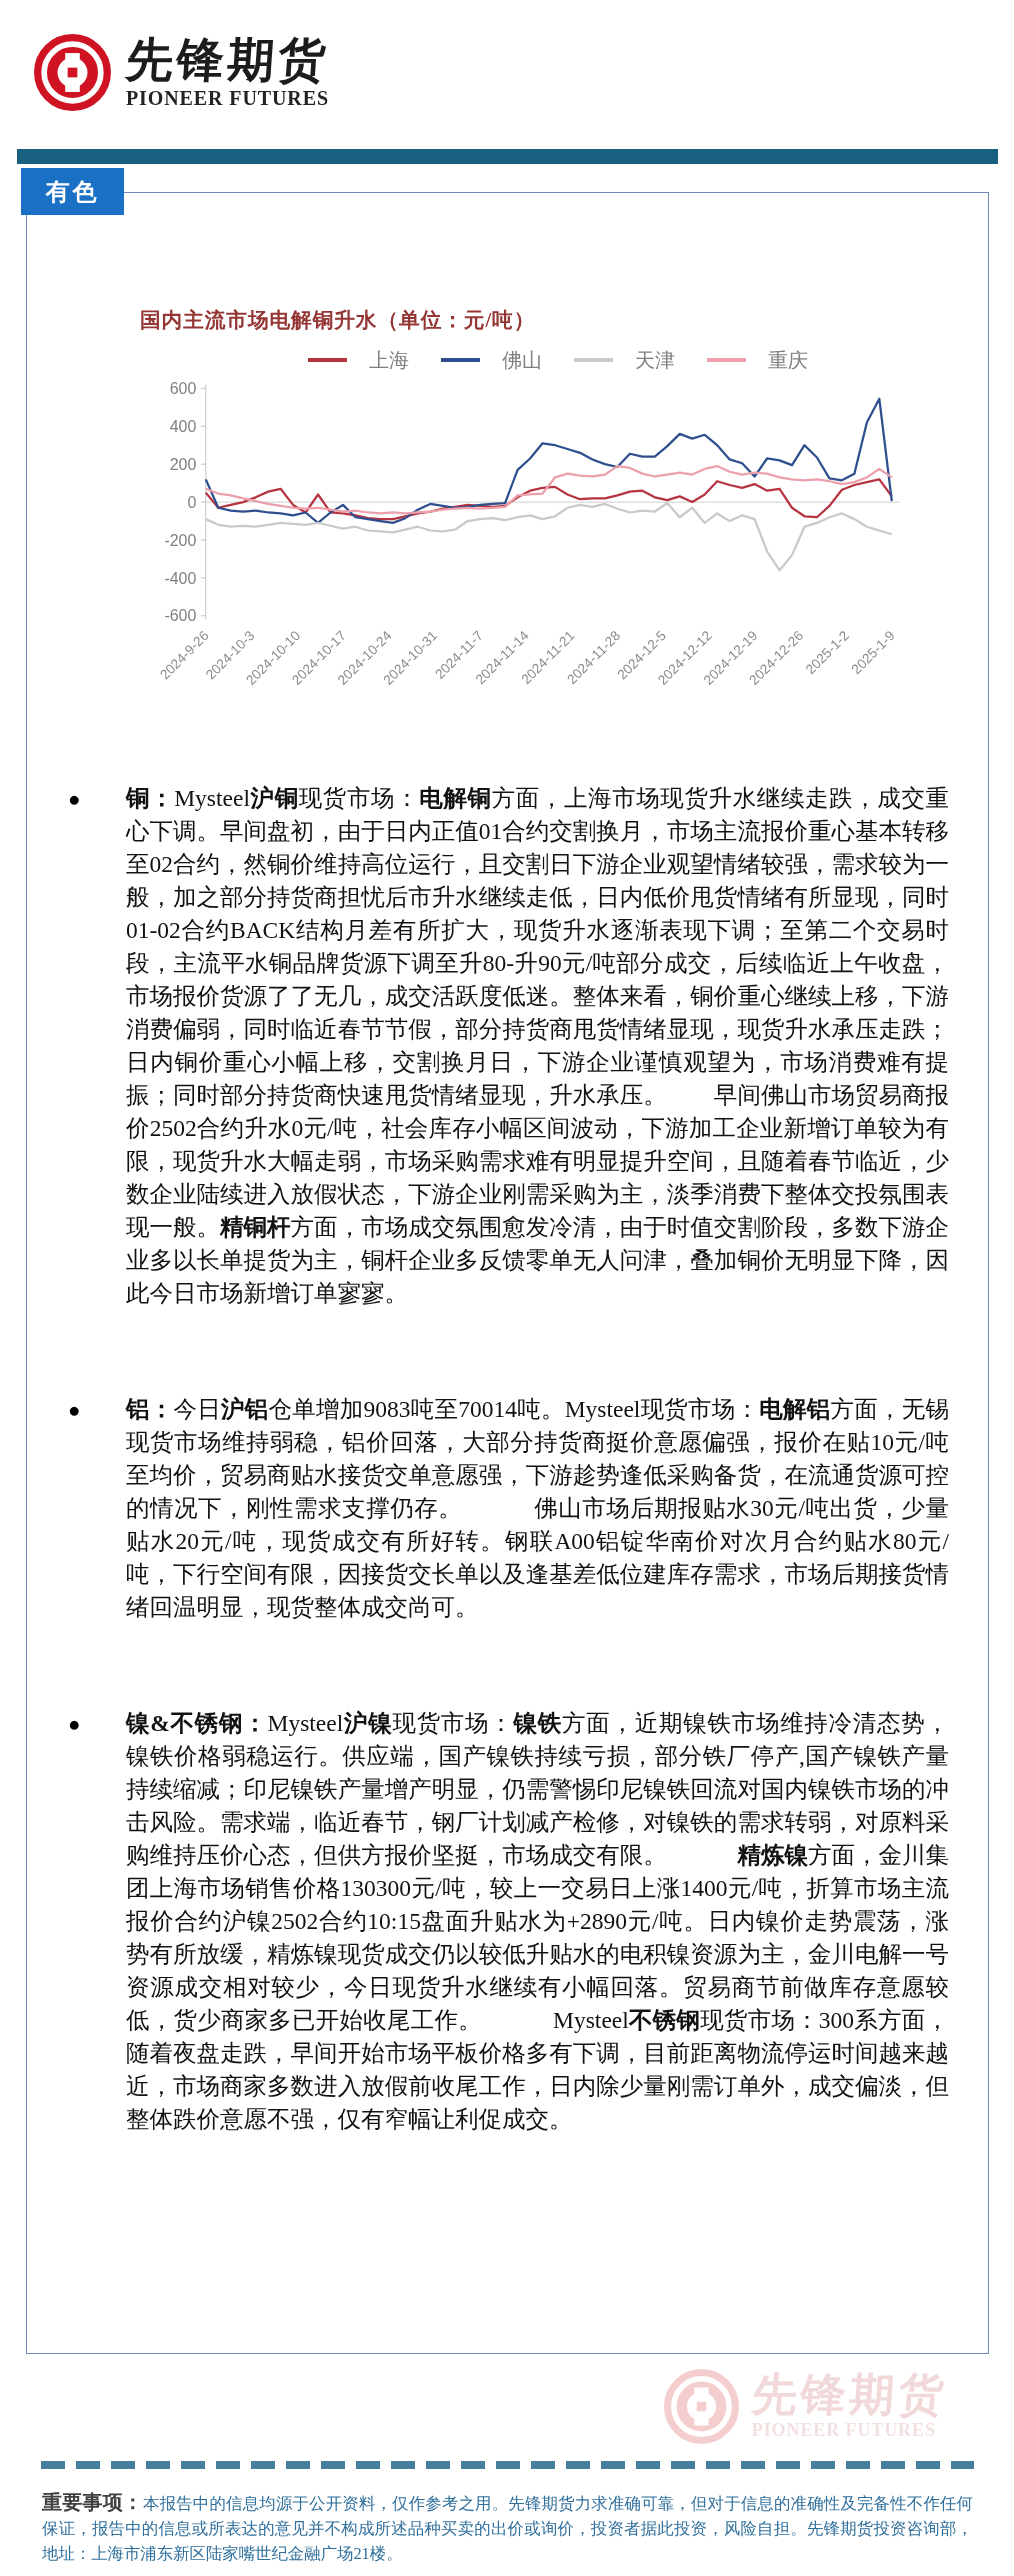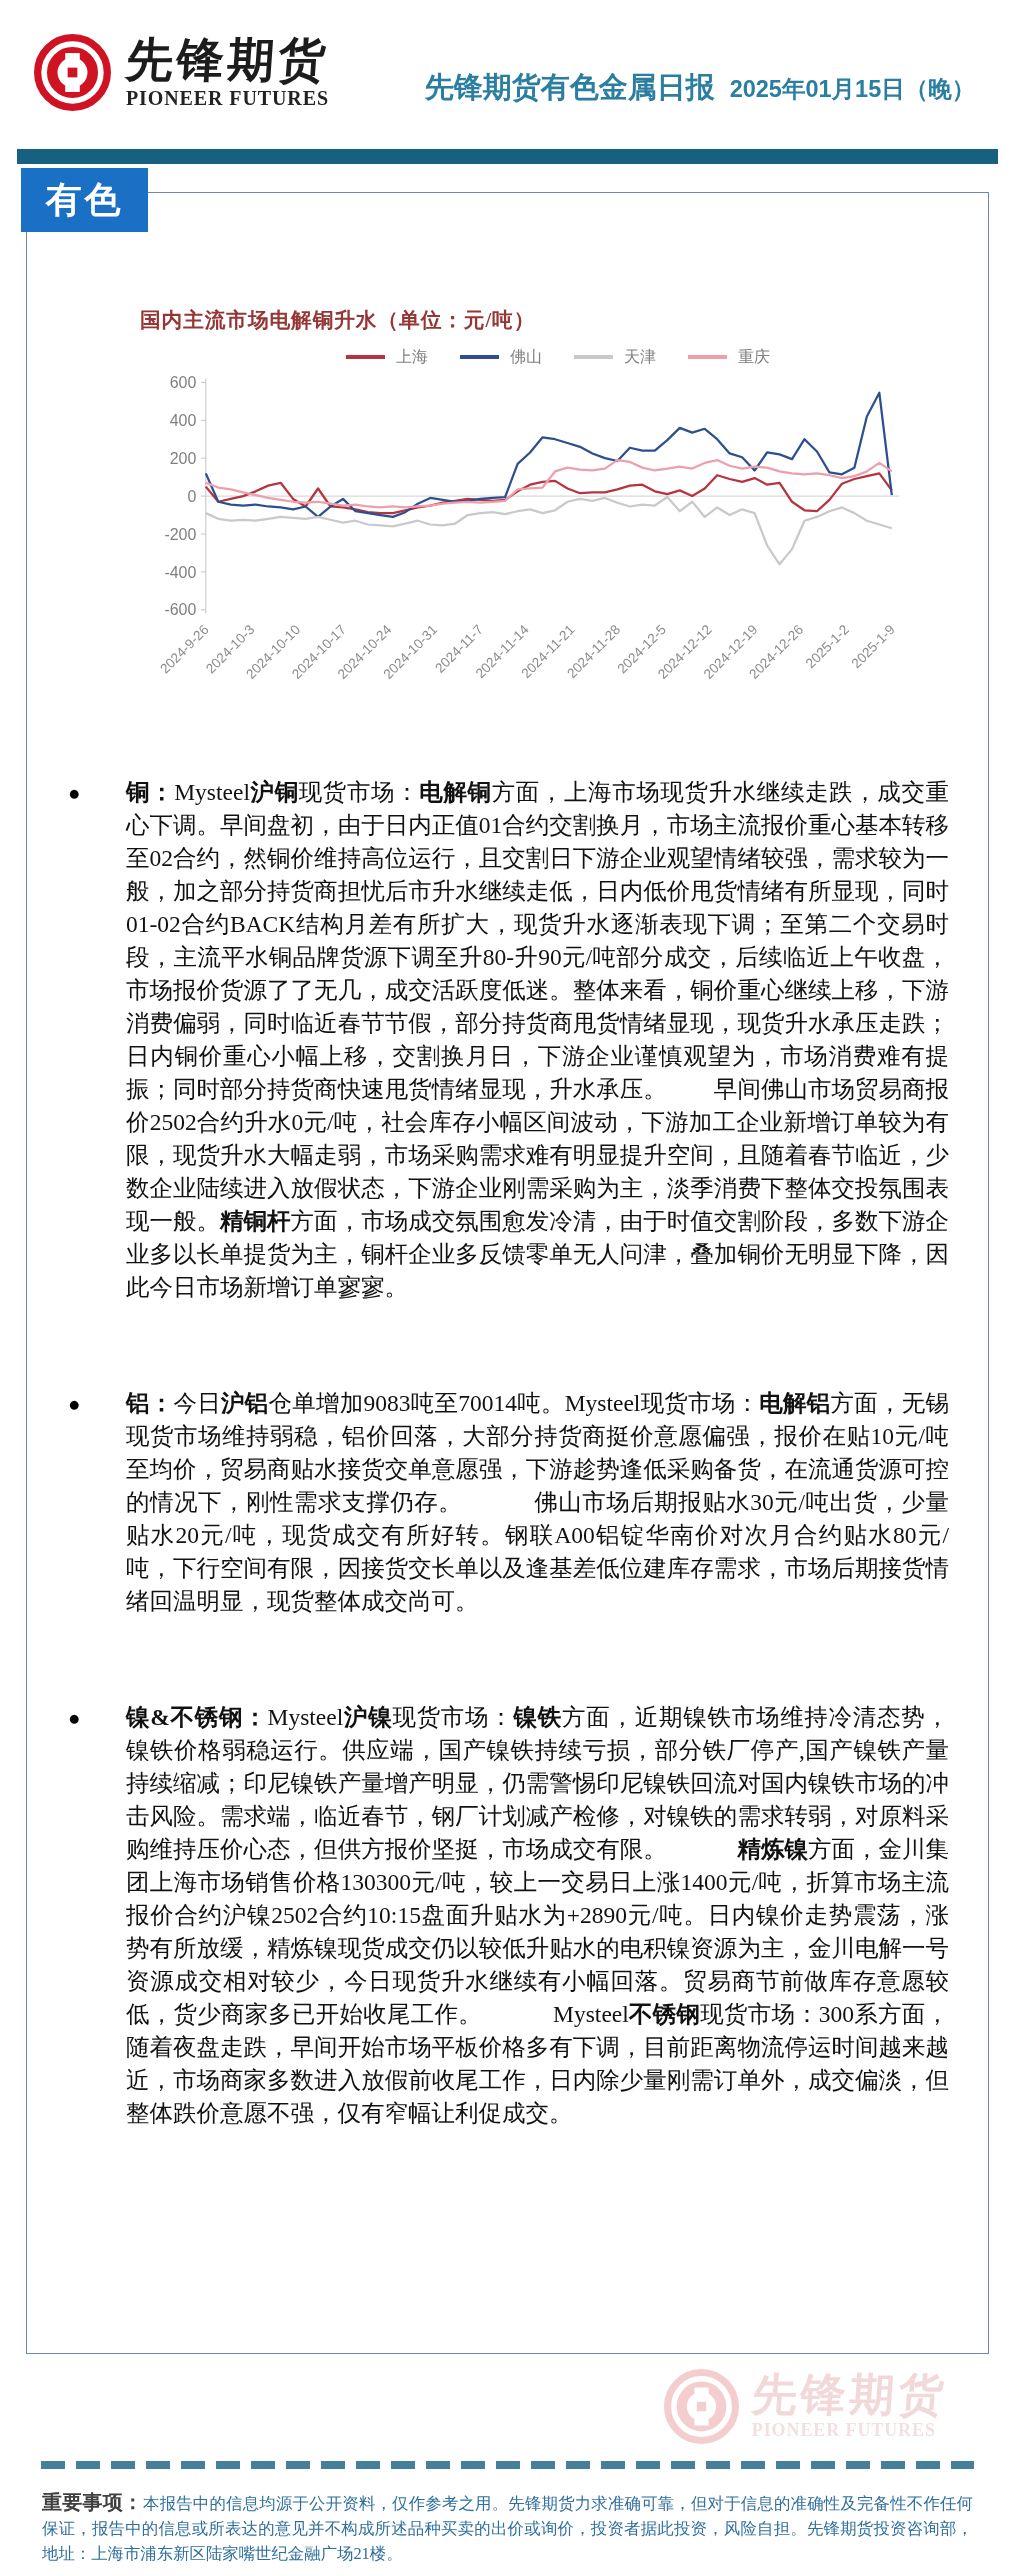--- a/index.html
+++ b/index.html
@@ -19,27 +19,27 @@
   .brand-en{font-size:20px;font-weight:bold;color:#232323;letter-spacing:0.9px;margin-top:3.8px;}
   .title-wrap{display:flex;align-items:baseline;gap:15px;margin-top:36px;margin-right:3.8px;}
   .rpt-title{font-size:29px;font-weight:bold;color:#2a7ea0;font-family:"Liberation Sans",sans-serif;}
   .rpt-date{font-size:23.5px;font-weight:bold;color:#2a7ea0;font-family:"Liberation Sans",sans-serif;}
   
   .teal-bar{height:15px;background:#17607f;margin:7.5px 17px 0 17px;}
   
   .content-box{position:relative;margin:28px 26px 0 26px;height:2162px;
     border:1.9px solid #6f86b8;box-sizing:border-box;background:#fff;}
   .tag{position:absolute;left:-5.6px;top:-24.4px;background:#1a70c4;color:#fff;
-    font-size:36px;font-weight:bold;padding:7.5px 24.4px;letter-spacing:2.8px;
+    font-size:24px;font-weight:bold;padding:7.5px 24.4px;letter-spacing:2.8px;
     font-family:"Liberation Sans",sans-serif;}
   
   .chart-block{margin:113px 38px 0 113px;width:780px;}
   .chart-title{font-size:20.7px;font-weight:bold;color:#943634;margin-bottom:13px;letter-spacing:0.9px;}
   .chart-legend{display:flex;justify-content:center;gap:32px;margin:0 0 1.9px 56px;}
-  .legend-item{display:flex;align-items:center;gap:11px;font-size:16px;color:#7f7f7f;}
+  .legend-item{display:flex;align-items:center;gap:22px;font-size:20px;color:#7f7f7f;}
   .legend-swatch{display:inline-block;width:39px;height:3.8px;}
   
   .sections{padding:53px 39px 0 41px;}
   .bullet-row{display:flex;margin-bottom:83px;}
   .bullet-dot{flex:0 0 38px;font-size:20.7px;line-height:33px;color:#000;padding-top:0.9px;}
   .para{flex:1;font-size:23.5px;line-height:33px;color:#111;text-align:justify;
     font-family:"Liberation Serif","DejaVu Serif",serif;margin-left:20px;}
   .para .b{font-weight:bold;}
   
   .watermark{display:flex;justify-content:flex-end;align-items:center;gap:11.3px;
@@ -63,24 +63,20 @@
       <circle cx="50" cy="50" r="43" fill="none" stroke="#cf1322" stroke-width="9"></circle>
       <circle cx="50" cy="50" r="25" fill="none" stroke="#cf1322" stroke-width="13"></circle>
       <rect x="41" y="26" width="18" height="11" fill="#ffffff"></rect>
       <rect x="41" y="63" width="18" height="11" fill="#ffffff"></rect>
       <rect x="44" y="44" width="12" height="12" fill="#cf1322"></rect>
     </svg>
     <div class="brand-txt">
       <span class="brand-cn">先锋期货</span>
       <span class="brand-en">PIONEER FUTURES</span>
     </div>
-  </div>
-  <div class="title-wrap">
-    <span class="rpt-title">先锋期货有色金属日报</span>
-    <span class="rpt-date">2025年01月15日（晚）</span>
   </div>
 </div>
 
 <div class="teal-bar"></div>
 
 <div class="content-box">
   <div class="tag">有色</div>
 
   <div class="chart-block">
     <div class="chart-title">国内主流市场电解铜升水（单位：元/吨）</div>

